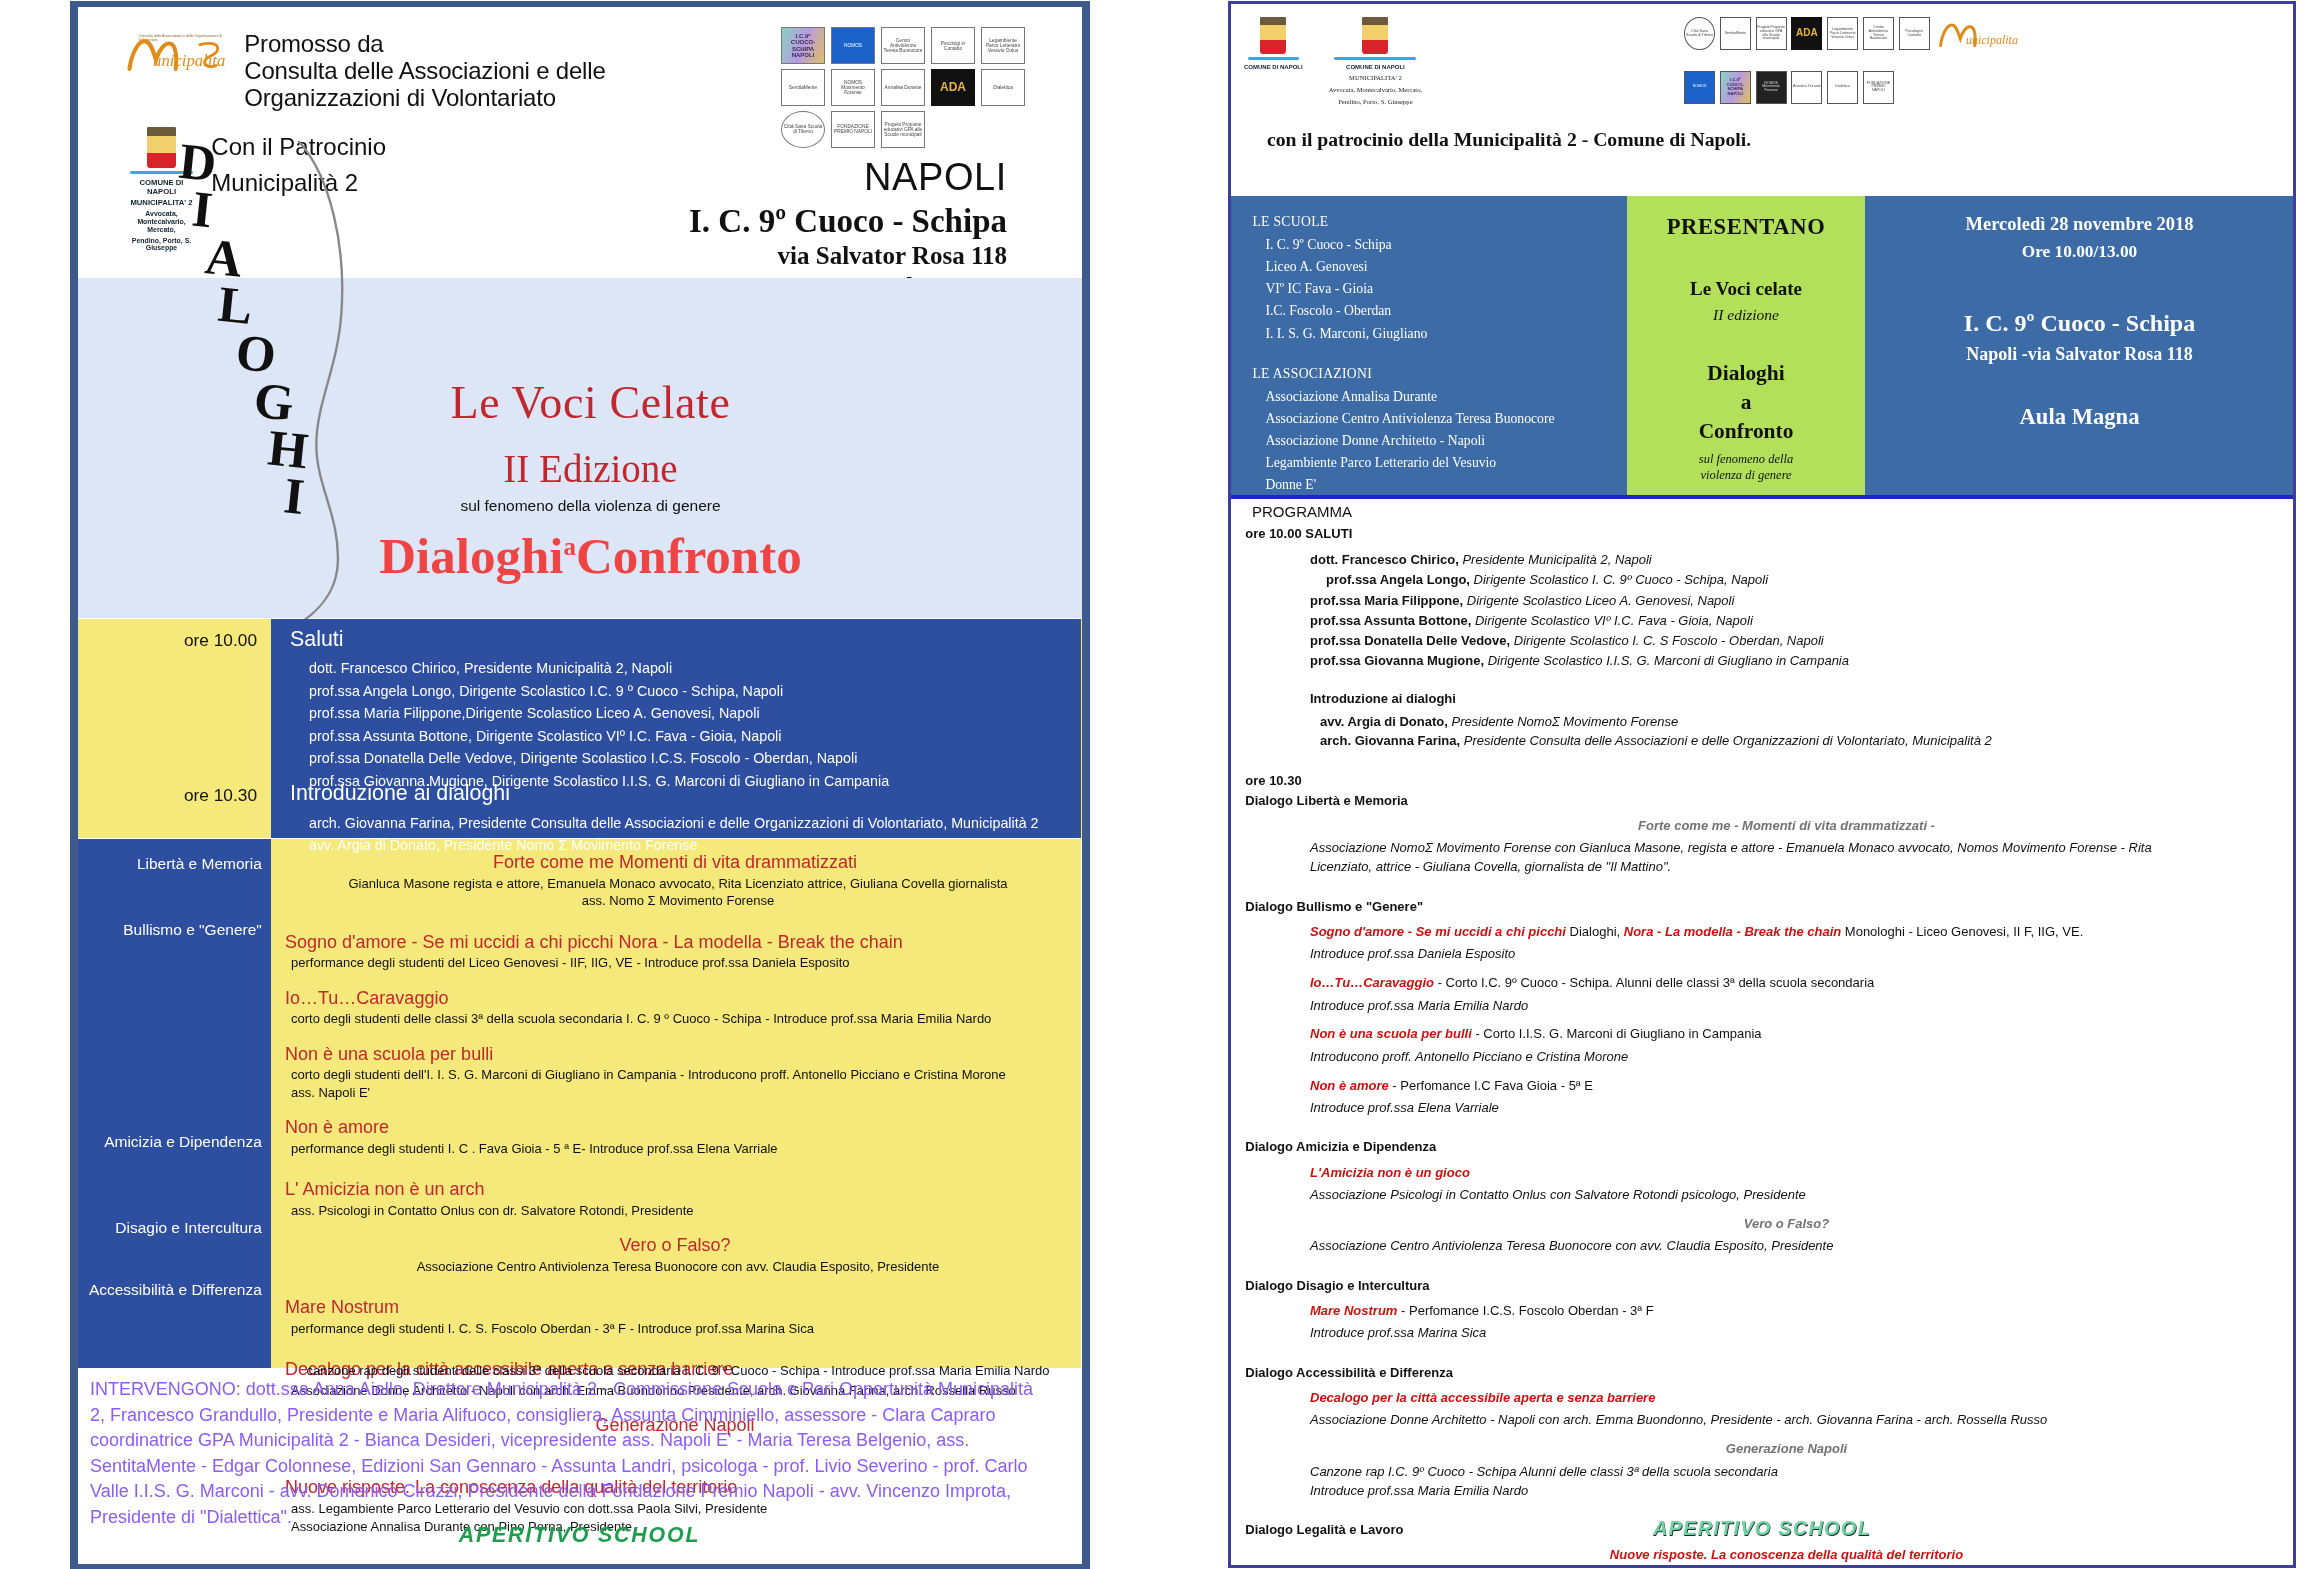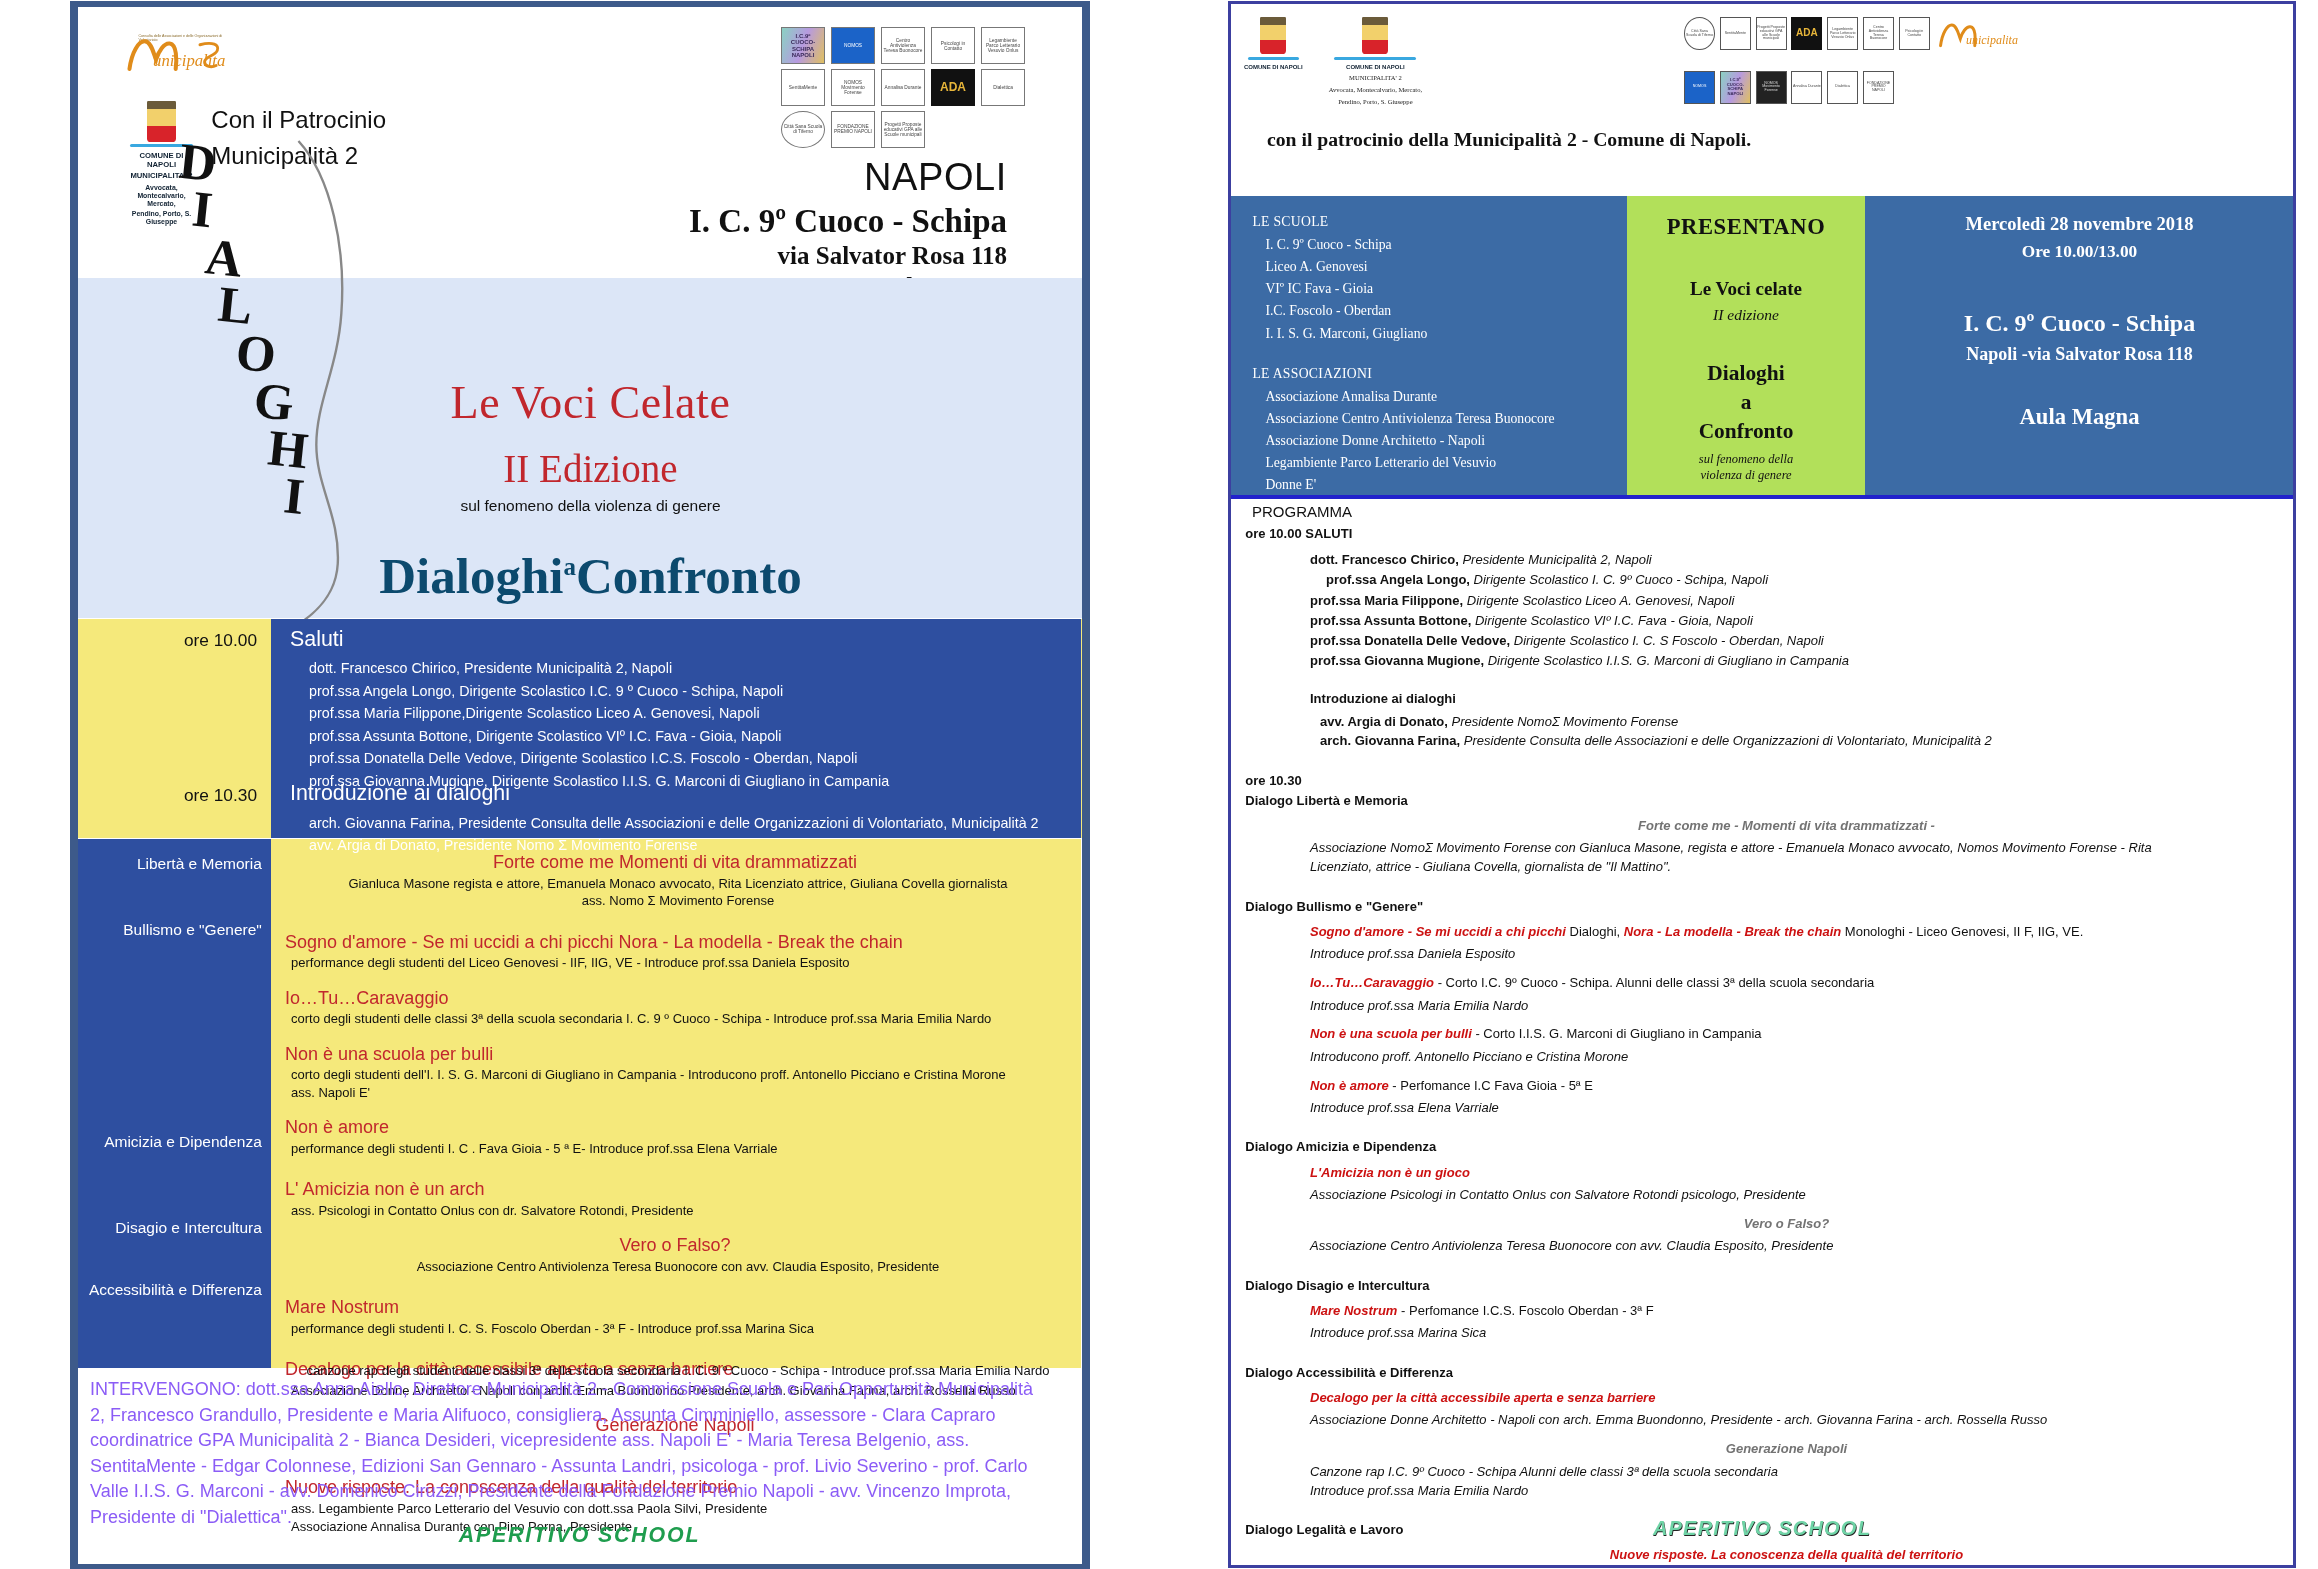--- a/index.html
+++ b/index.html
@@ -57,21 +57,21 @@
     position:absolute; left:101px; top:140px; width:179px; height:500px;
     font-family:"Liberation Serif", serif; font-size:51px; font-weight:bold; color:#111;
     line-height:0.92; letter-spacing:1.2px;
   }
   .dv-letter { display:block; }
 
   .titles { position:absolute; left:179px; top:369px; width:667px; text-align:center; }
   .t-voci { font-family:"Liberation Serif", serif; font-size:46px; color:#c1272d; font-weight:400; letter-spacing:0.6px; }
   .t-ediz { font-family:"Liberation Serif", serif; font-size:39px; color:#c1272d; margin-top:16.7px; }
   .t-sub  { font-size:15.5px; color:#111; margin-top:6px; }
-  .t-dial { margin-top:32px; font-family:"Liberation Serif", serif; font-size:51px; color:#0c4a6e; font-weight:bold; }
+  .t-dial { margin-top:12px; font-family:"Liberation Serif", serif; font-size:51px; color:#ef4444; font-weight:bold; }
   .t-dial sup { font-size:25px; vertical-align:super; }
 
   .prog-yellow { position:absolute; left:0; top:612px; width:100%; height:219px; background:#f5e97b; }
   .prog-blue   { position:absolute; left:193px; top:612px; width:810px; height:219px; background:#2e4fa0; }
   .rows-blue-left { position:absolute; left:0; top:832px; width:193px; height:529px; background:#2e4fa0; }
   .rows-yellow    { position:absolute; left:193px; top:832px; width:810px; height:529px; background:#f5e97b; }
 
   .slot-time { position:absolute; width:173px; text-align:right; font-size:17.3px; color:#111; }
   .slot-head { position:absolute; left:212px; font-size:21.4px; color:#fff; }
   .slot-line { position:absolute; left:231px; font-size:14.3px; color:#fff; white-space:nowrap; }
@@ -160,20 +160,24 @@
 
       <div class="promoted-block">
         <div class="prom-row">
           <div class="logo-muni-curve">
             <div class="muni-tag">Consulta delle Associazioni e delle Organizzazioni di Volontariato</div>
             <svg class="muni-m" viewBox="0 0 180 60">
               <path d="M6 56 C10 26, 22 8, 32 8 C44 8, 48 30, 52 40 C56 26, 66 10, 76 12 C88 14, 88 40, 86 56" fill="none" stroke="#e08c1a" stroke-width="7" stroke-linecap="round"></path>
               <path d="M128 14 C150 8, 162 14, 158 24 C154 34, 136 34, 136 44 C136 52, 148 54, 156 50" fill="none" stroke="#e08c1a" stroke-width="5" stroke-linecap="round"></path>
             </svg>
             <div class="muni-word">unicipalita</div>
+          </div>
+          <div>
+            <div class="prom-text">Promosso da</div>
+            <div class="prom-text">Consulta delle Associazioni e delle Organizzazioni di Volontariato</div>
           </div>
         </div>
 
         <div class="prom-row" style="margin-top:15.5px;">
           <div class="logo-comune">
             <div class="comune-shield">
               <div class="sh-top"></div>
                 <div class="sh-mid"></div>
                 <div class="sh-bot"></div>
             </div>

